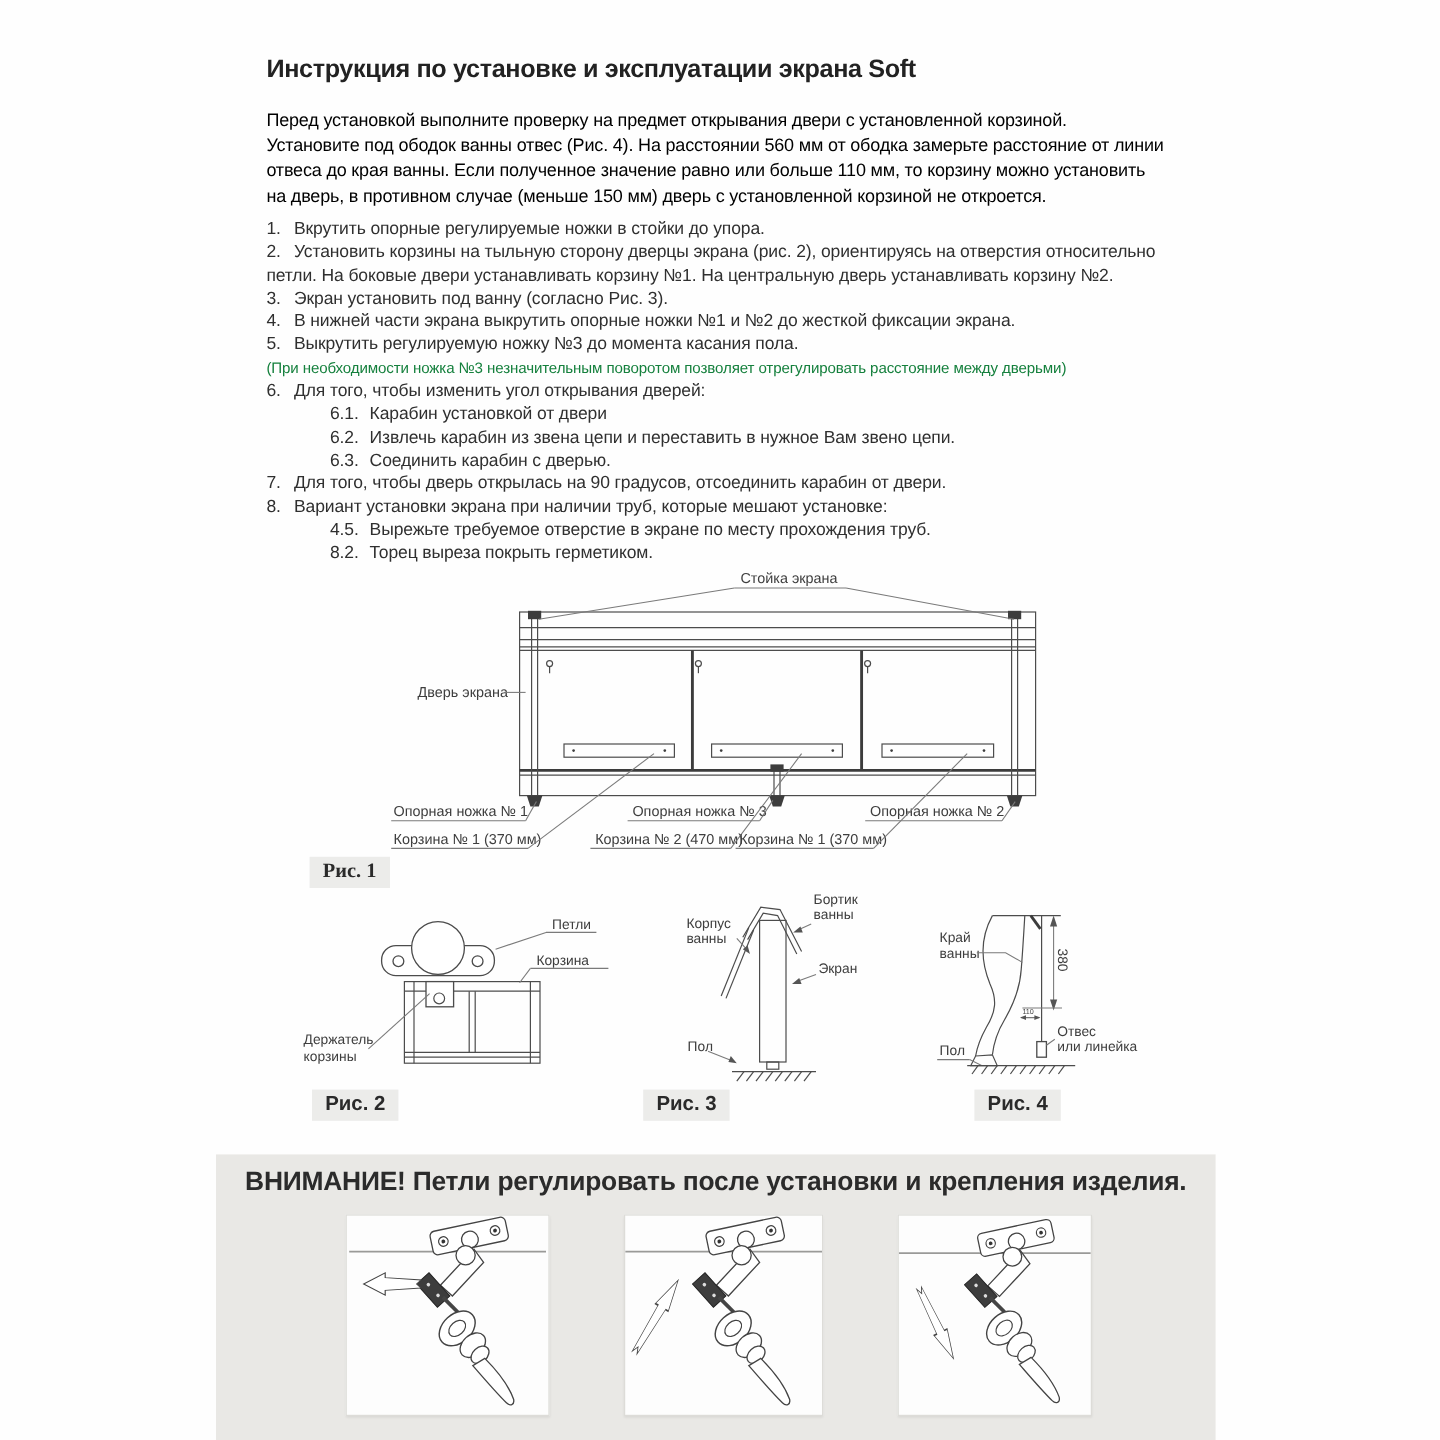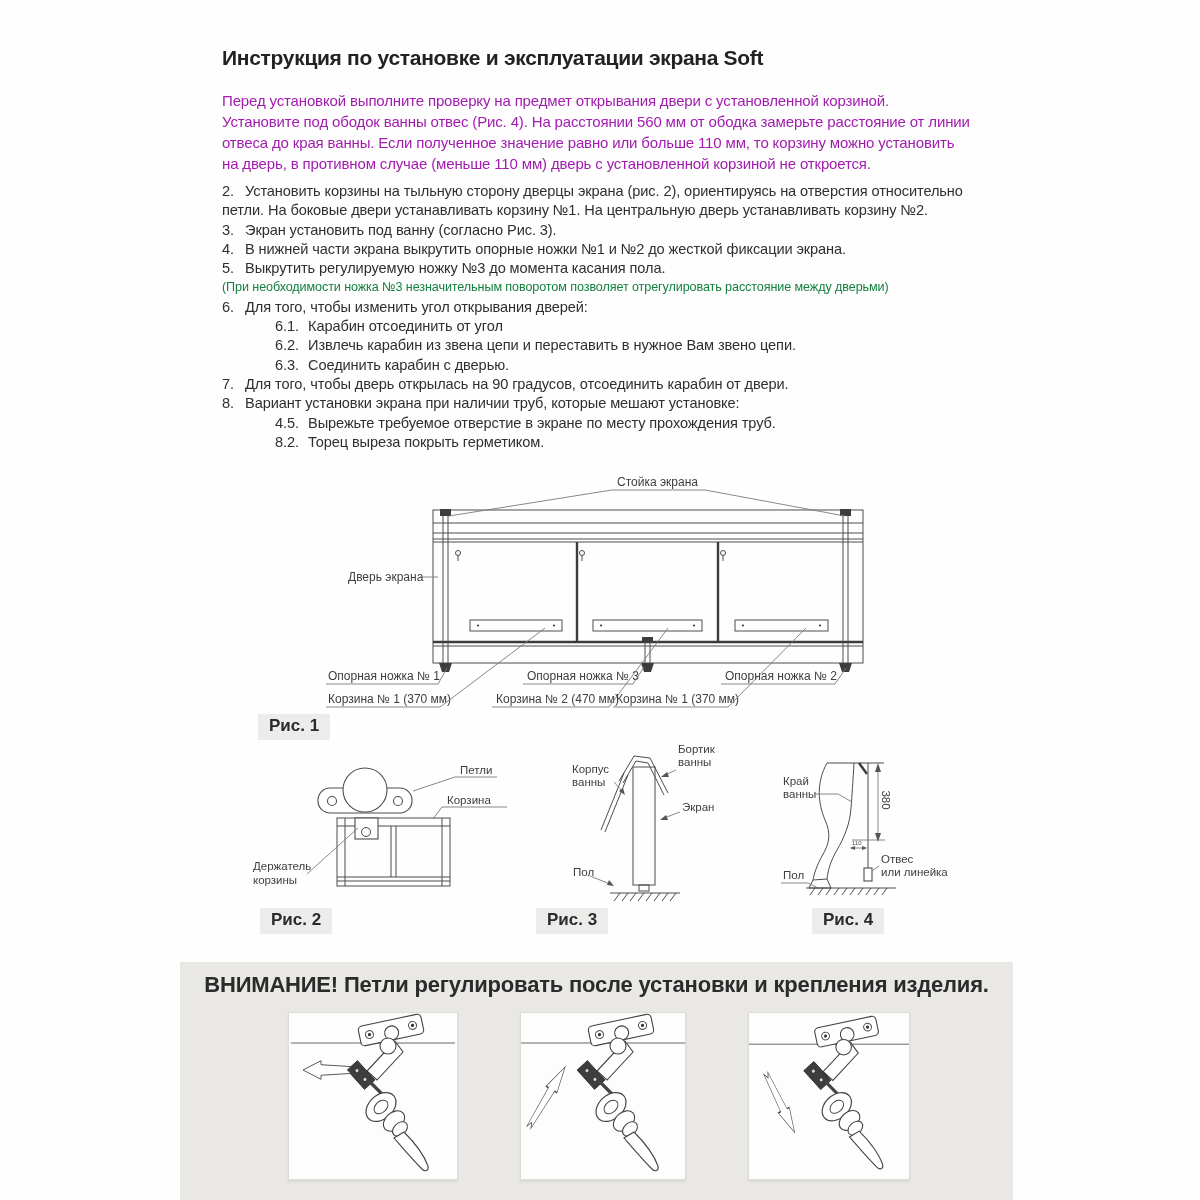--- a/index.html
+++ b/index.html
@@ -1,20 +1,20 @@
 <!DOCTYPE html>
 <html><head>
 <meta charset="utf-8">
 <style>
   html,body{margin:0;padding:0;background:#ffffff;}
   .page{position:relative;width:1200px;height:1200px;background:#fefefe;overflow:hidden;
         font-family:"Liberation Sans","DejaVu Sans",sans-serif;color:#333;}
   .title{position:absolute;left:222px;top:46px;font-size:21px;font-weight:bold;color:#222;
          letter-spacing:-0.3px;white-space:nowrap;}
-  .intro{position:absolute;left:222px;top:90px;font-size:15px;line-height:21px;color:#a21caf;
+  .intro{position:absolute;left:222px;top:90px;font-size:15px;line-height:21px;color:#000000;
          letter-spacing:-0.15px;}
   .intro div{white-space:nowrap;}
   .steps{position:absolute;left:222px;top:182px;font-size:14.6px;line-height:19.3px;color:#2f2f2f;
          letter-spacing:-0.1px;}
   .step-line{white-space:nowrap;}
   .step-line .num{display:inline-block;min-width:23px;}
   .step-line.sub{padding-left:53px;}
   .step-line.sub .num{min-width:33px;}
   .step-line.note{font-size:12.6px;color:#15803d;}
   .figsvg{position:absolute;}
@@ -44,32 +44,33 @@
 <body>
 
 <div class="page">
 
   <div class="title">Инструкция по установке и эксплуатации экрана Soft</div>
 
   <div class="intro">
     <div>Перед установкой выполните проверку на предмет открывания двери с установленной корзиной.</div>
     <div>Установите под ободок ванны отвес (Рис. 4). На расстоянии 560 мм от ободка замерьте расстояние от линии</div>
     <div>отвеса до края ванны. Если полученное значение равно или больше 110 мм, то корзину можно установить</div>
-    <div>на дверь, в противном случае (меньше 110 мм) дверь с установленной корзиной не откроется.</div>
+    <div>на дверь, в противном случае (меньше 150 мм) дверь с установленной корзиной не откроется.</div>
   </div>
 
   <div class="steps">
+    <div class="step-line"><span class="num">1.</span><span>Вкрутить опорные регулируемые ножки в стойки до упора.</span></div>
     <div class="step-line"><span class="num">2.</span><span>Установить корзины на тыльную сторону дверцы экрана (рис. 2), ориентируясь на отверстия относительно</span></div>
     <div class="step-line"><span>петли. На боковые двери устанавливать корзину №1. На центральную дверь устанавливать корзину №2.</span></div>
     <div class="step-line"><span class="num">3.</span><span>Экран установить под ванну (согласно Рис. 3).</span></div>
     <div class="step-line"><span class="num">4.</span><span>В нижней части экрана выкрутить опорные ножки №1 и №2  до жесткой фиксации экрана.</span></div>
     <div class="step-line"><span class="num">5.</span><span>Выкрутить регулируемую ножку №3 до момента касания пола.</span></div>
     <div class="step-line note"><span>(При необходимости ножка №3 незначительным поворотом позволяет отрегулировать расстояние между дверьми)</span></div>
     <div class="step-line"><span class="num">6.</span><span>Для того, чтобы изменить угол открывания дверей:</span></div>
-    <div class="step-line sub"><span class="num">6.1.</span><span>Карабин отсоединить от угол</span></div>
+    <div class="step-line sub"><span class="num">6.1.</span><span>Карабин установкой от двери</span></div>
     <div class="step-line sub"><span class="num">6.2.</span><span>Извлечь карабин из звена цепи и переставить в нужное Вам звено цепи.</span></div>
     <div class="step-line sub"><span class="num">6.3.</span><span>Соединить карабин с дверью.</span></div>
     <div class="step-line"><span class="num">7.</span><span>Для того, чтобы дверь открылась на 90 градусов, отсоединить карабин от двери.</span></div>
     <div class="step-line"><span class="num">8.</span><span>Вариант установки экрана при наличии труб, которые мешают установке:</span></div>
     <div class="step-line sub"><span class="num">4.5.</span><span>Вырежьте требуемое отверстие в экране по месту прохождения труб.</span></div>
     <div class="step-line sub"><span class="num">8.2.</span><span>Торец выреза покрыть герметиком.</span></div>
   </div>
 
   <svg class="figsvg" style="left:240px;top:465px;" width="650" height="250" viewBox="0 0 650 250">
 
@@ -140,21 +141,21 @@
     <text class="lbl" x="88" y="238">Корзина № 1 (370 мм)</text>
     <line class="ldr" x1="86" y1="242" x2="200" y2="242"></line>
     <line class="ldr" x1="200" y1="242" x2="305" y2="163"></line>
     <text class="lbl" x="256" y="238">Корзина № 2 (470 мм)</text>
     <line class="ldr" x1="252" y1="242" x2="369" y2="242"></line>
     <line class="ldr" x1="369" y1="242" x2="428" y2="163"></line>
     <text class="lbl" x="376" y="238">Корзина № 1 (370 мм)</text>
     <line class="ldr" x1="373" y1="242" x2="488" y2="242"></line>
     <line class="ldr" x1="488" y1="242" x2="566" y2="163"></line>
   </svg>
-  <div class="fig-caption" style="left:258px;top:714px;">Рис. 1</div>
+  <div class="fig-caption" style="left:258px;top:714px;font-family:Liberation Serif, serif;">Рис. 1</div>
 
   <svg class="figsvg" style="left:245px;top:750px;" width="270" height="148" viewBox="0 0 270 148">
     <rect class="drw" x="73" y="38" width="94" height="25" rx="12"></rect>
     <circle class="drw" cx="87" cy="51" r="4.5"></circle>
     <circle class="drw" cx="153" cy="51" r="4.5"></circle>
     <circle class="drw" cx="120" cy="40" r="22"></circle>
 
     <rect class="dr" x="92" y="68" width="113" height="68"></rect>
     <line class="dr" x1="100" y1="68" x2="100" y2="136"></line>
     <line class="dr" x1="197" y1="68" x2="197" y2="136"></line>

